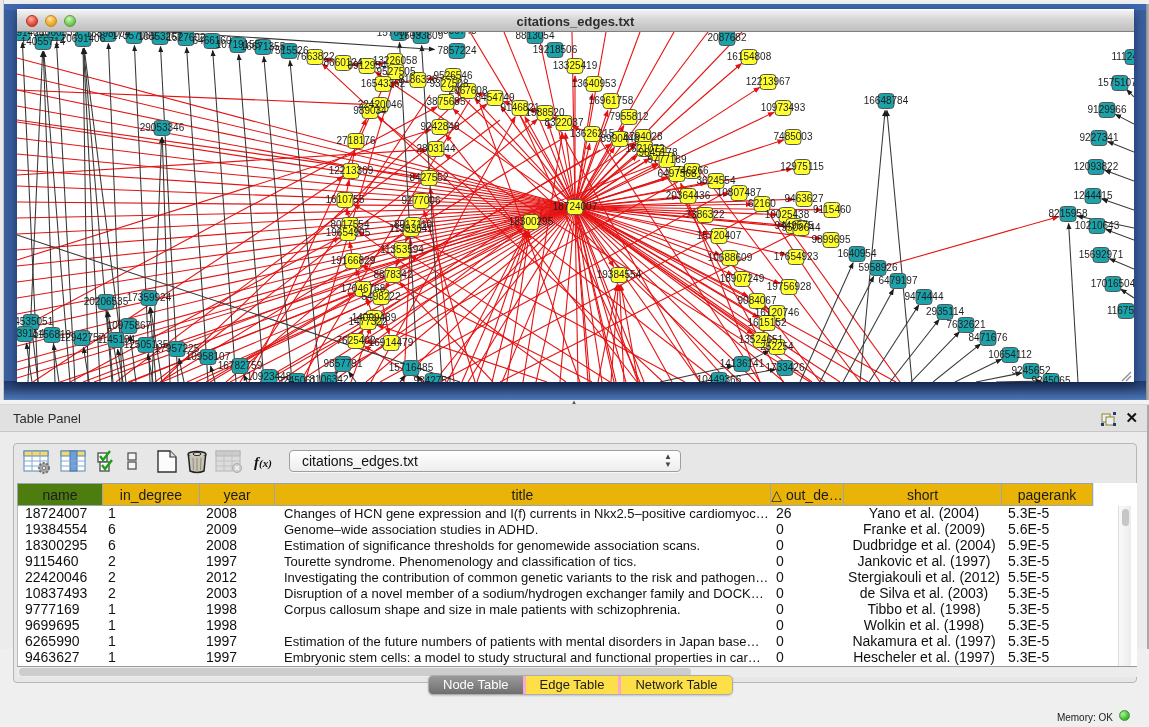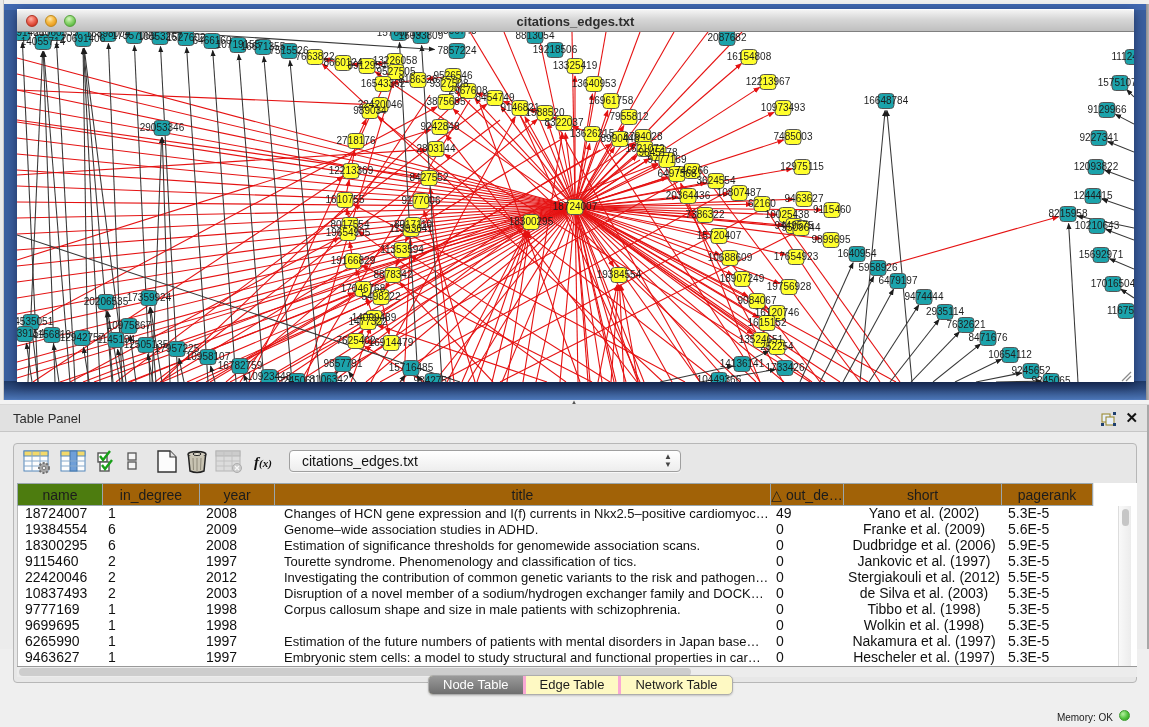--- a/index.html
+++ b/index.html
@@ -30,37 +30,37 @@
 .ptitle{position:absolute;left:0;top:0;width:1147px;height:27px;background:#e1e1e1;
  border-bottom:1px solid #c6c6c6}
 .ptitle span{position:absolute;left:13px;top:6px;font-size:13px;color:#2c2c2c}
 .pbody{position:absolute;left:13px;top:38px;width:1124px;height:240px;background:#e7e7e7;
  border:1px solid #b7b7b7;border-radius:4px}
 .combo{position:absolute;left:275px;top:6px;width:392px;height:22px;border:1px solid #9f9f9f;
  border-radius:4px;background:linear-gradient(#ffffff,#ededed);font-size:14px;color:#111;
  line-height:20px;padding-left:12px;box-shadow:0 1px 0 rgba(255,255,255,.7)}
 .steppers{position:absolute;right:8px;top:2px;font-size:8px;color:#444;line-height:8px;text-align:center}
 .thead{position:absolute;left:3px;top:39px;width:1108px;height:23px;font-size:14px;color:#1c1c1c}
-.th{position:absolute;top:0;height:23px;background:#a16207;border:1px solid #9aa6ac;
+.th{position:absolute;top:0;height:23px;background:#eab308;border:1px solid #9aa6ac;
  border-left:none;text-align:center;line-height:22px}
 .th.first{border-left:1px solid #9aa6ac;background:#4d7c0f}
 .trows{position:absolute;left:3px;top:62px;width:1120px;height:160px;background:#fff;
  overflow:hidden;border-left:1px solid #bbb}
 .tr{position:relative;width:1105px;height:16px;font-size:14px;color:#101010;white-space:nowrap}
 .c{position:absolute;top:0;height:16px;line-height:15px;overflow:hidden}
 .c1{left:7px;width:80px}.c2{left:90px;width:90px}.c3{left:188px;width:80px}
 .c4{left:266px;width:495px;font-size:13px}.c5{left:758px;width:65px}
 .c6{left:827px;width:158px;text-align:center}.c7{left:990px;width:88px}
 .vsb{position:absolute;left:1104px;top:62px;width:13px;height:160px;background:linear-gradient(to right,#f9f9f9,#ececec);
  border-left:1px solid #ddd}
 .vthumb{position:absolute;left:3px;top:3px;width:7px;height:17px;border-radius:4px;background:#c6c6c6}
 .hsb{position:absolute;left:3px;top:222px;width:1120px;height:11px;background:#ececec;border-top:1px solid #999}
 .hthumb{position:absolute;left:2px;top:1px;width:672px;height:8px;border-radius:4px;background:#cdcdcd}
 .tabs{position:absolute;left:428px;top:270px;height:20px;font-size:13px;
- border:1px solid #adadad;border-radius:5px;background:#fef9c3;box-shadow:0 1px 2px rgba(0,0,0,.18);display:flex}
+ border:1px solid #adadad;border-radius:5px;background:#fde047;box-shadow:0 1px 2px rgba(0,0,0,.18);display:flex}
 .seg{height:18px;line-height:18px;padding:0 14px;color:#1d1d1d}
 .seg.on{background:linear-gradient(#9a9a9a,#6e6e6e);color:#fff;border-radius:4px 0 0 4px}
 .seg+.seg{border-left:3px solid #f9a8d4}
 .status{position:absolute;right:34px;top:307px;font-size:10px;color:#1c1c1c}
 .dot{position:absolute;right:17px;top:305px;width:11px;height:11px;border-radius:50%;
  background:radial-gradient(circle at 3px 3px,#b4f0a0,#4fc13b 55%,#2d9420);border:1px solid #3d9a2e}
 .ficon{position:absolute;right:31px;top:7px;width:15px;height:14px}
 .xicon{position:absolute;right:9px;top:4px;font-size:15px;font-weight:bold;color:#111}
 .tico{position:absolute;top:6px}
 </style></head><body>
@@ -748,40 +748,40 @@
       <div class="th" style="left:827px;width:158px">short</div>
       <div class="th" style="left:985px;width:91px">pagerank</div>
       <div style="position:absolute;left:1077px;top:0;width:43px;height:23px;background:#fff"></div>
     </div>
     <div class="trows">
 <div class="tr">
           <div class="c c1">18724007</div>
           <div class="c c2">1</div>
           <div class="c c3">2008</div>
           <div class="c c4">Changes of HCN gene expression and I(f) currents in Nkx2.5–positive cardiomyoc…</div>
-          <div class="c c5">49</div>
-          <div class="c c6">Yano et al. (2002)</div>
+          <div class="c c5">26</div>
+          <div class="c c6">Yano et al. (2004)</div>
           <div class="c c7">5.3E-5</div>
         </div>
 <div class="tr">
           <div class="c c1">19384554</div>
           <div class="c c2">6</div>
           <div class="c c3">2009</div>
           <div class="c c4">Genome–wide association studies in ADHD.</div>
           <div class="c c5">0</div>
           <div class="c c6">Franke et al. (2009)</div>
           <div class="c c7">5.6E-5</div>
         </div>
 <div class="tr">
           <div class="c c1">18300295</div>
           <div class="c c2">6</div>
           <div class="c c3">2008</div>
           <div class="c c4">Estimation of significance thresholds for genomewide association scans.</div>
           <div class="c c5">0</div>
-          <div class="c c6">Dudbridge et al. (2006)</div>
+          <div class="c c6">Dudbridge et al. (2004)</div>
           <div class="c c7">5.9E-5</div>
         </div>
 <div class="tr">
           <div class="c c1">9115460</div>
           <div class="c c2">2</div>
           <div class="c c3">1997</div>
           <div class="c c4">Tourette syndrome. Phenomenology and classification of tics.</div>
           <div class="c c5">0</div>
           <div class="c c6">Jankovic et al. (1997)</div>
           <div class="c c7">5.3E-5</div>

